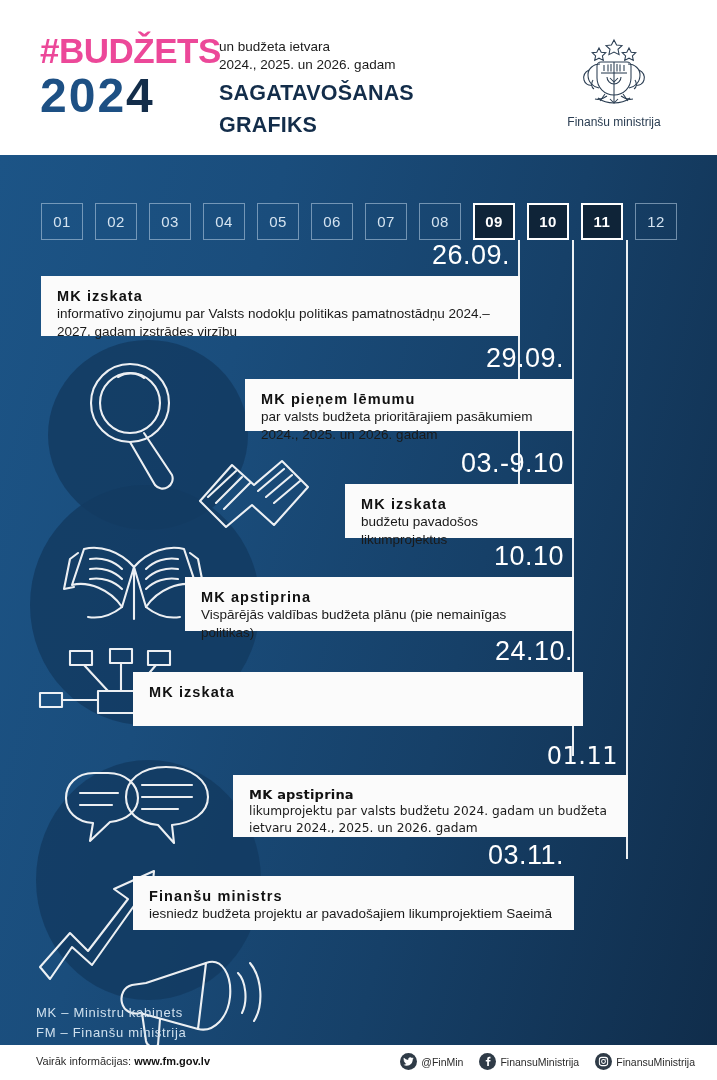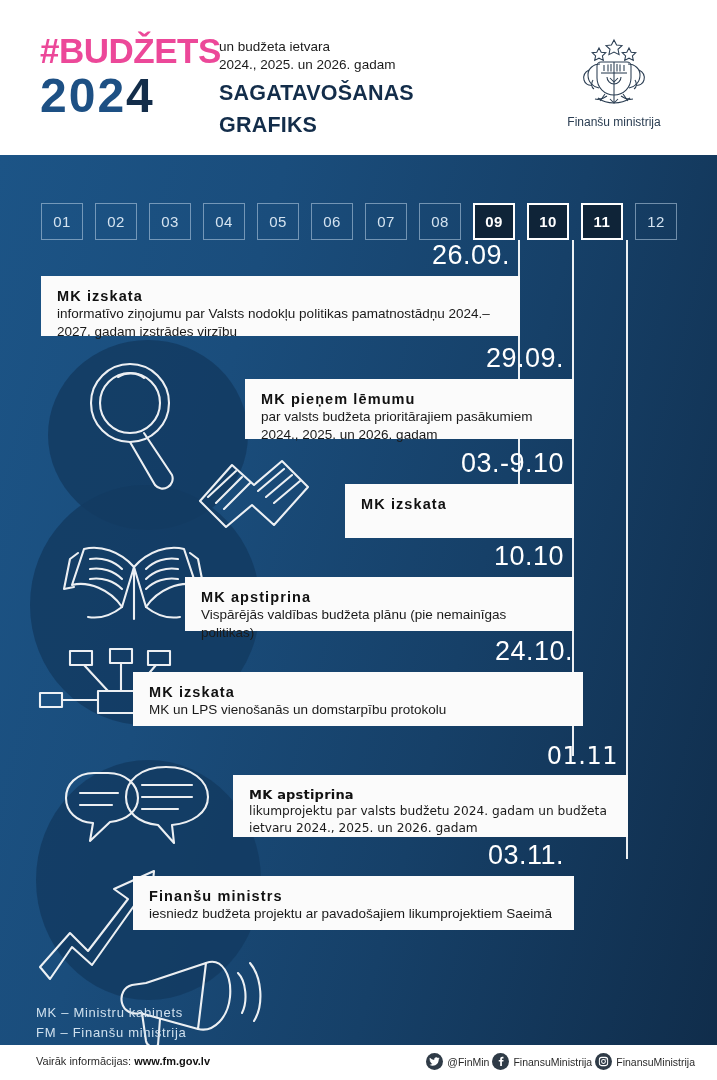--- a/index.html
+++ b/index.html
@@ -82,21 +82,21 @@
   .ev.alt .card-title{font-family:"DejaVu Sans",sans-serif;font-size:13px;letter-spacing:.2px;}
   .ev.alt .card-text{font-family:"DejaVu Sans",sans-serif;font-size:12.2px;line-height:1.36;}
   .ev.alt .ev-date{font-family:"DejaVu Sans",sans-serif;font-size:24px;}
 
   
   .legend{position:absolute;left:36px;top:1003px;color:#cfe0ee;font-size:13px;
           line-height:1.5;letter-spacing:.7px;}
   .footer{position:absolute;left:0;top:1045px;width:717px;height:35px;background:#ffffff;}
   .foot-left{position:absolute;left:36px;top:10px;font-size:11px;color:#2b2b2b;}
   .foot-left b{color:#111;}
-  .socials{position:absolute;right:22px;top:8px;display:flex;align-items:center;gap:3px;}
+  .socials{position:absolute;right:22px;top:8px;display:flex;align-items:center;gap:16px;}
   .soc{display:flex;align-items:center;gap:4px;}
   .soc-ic{width:17px;height:17px;border-radius:50%;background:#2f3b47;
           display:flex;align-items:center;justify-content:center;}
   .soc-tx{font-size:10.5px;color:#2b2b2b;}
 </style>
 </head>
 <body>
 
 <div class="page">
 
@@ -244,46 +244,46 @@
   <div class="ev" style="left:41px;top:276px;width:479px;">
     <div class="ev-date">26.09.</div>
     <div class="card" style="height:60px;">
       <div class="card-title">MK izskata</div>
       <div class="card-text">informatīvo ziņojumu par Valsts nodokļu politikas pamatnostādņu 2024.–2027. gadam izstrādes  virzību</div>
     </div>
   </div>
 
   <div class="ev" style="left:245px;top:379px;width:329px;">
     <div class="ev-date">29.09.</div>
-    <div class="card" style="height:60px;">
+    <div class="card" style="height:52px;">
       <div class="card-title">MK pieņem lēmumu</div>
       <div class="card-text">par valsts budžeta prioritārajiem pasākumiem 2024., 2025. un 2026. gadam</div>
     </div>
   </div>
 
   <div class="ev" style="left:345px;top:484px;width:229px;">
     <div class="ev-date">03.-9.10</div>
     <div class="card" style="height:54px;">
       <div class="card-title">MK izskata</div>
+      <div class="card-text">budžetu pavadošos likumprojektus</div>
     </div>
   </div>
 
   <div class="ev" style="left:185px;top:577px;width:389px;">
     <div class="ev-date">10.10</div>
     <div class="card" style="height:54px;">
       <div class="card-title">MK apstiprina</div>
       <div class="card-text">Vispārējās valdības budžeta plānu (pie nemainīgas politikas)</div>
     </div>
   </div>
 
   <div class="ev" style="left:133px;top:672px;width:450px;">
     <div class="ev-date">24.10.</div>
     <div class="card" style="height:54px;">
       <div class="card-title">MK izskata</div>
-      <div class="card-text">MK un LPS vienošanās un domstarpību protokolu</div>
     </div>
   </div>
 
   <div class="ev alt" style="left:233px;top:775px;width:395px;">
     <div class="ev-date">01.11</div>
     <div class="card" style="height:62px;">
       <div class="card-title">MK apstiprina</div>
       <div class="card-text">likumprojektu par valsts budžetu 2024. gadam un budžeta ietvaru 2024., 2025. un 2026. gadam</div>
     </div>
   </div>

